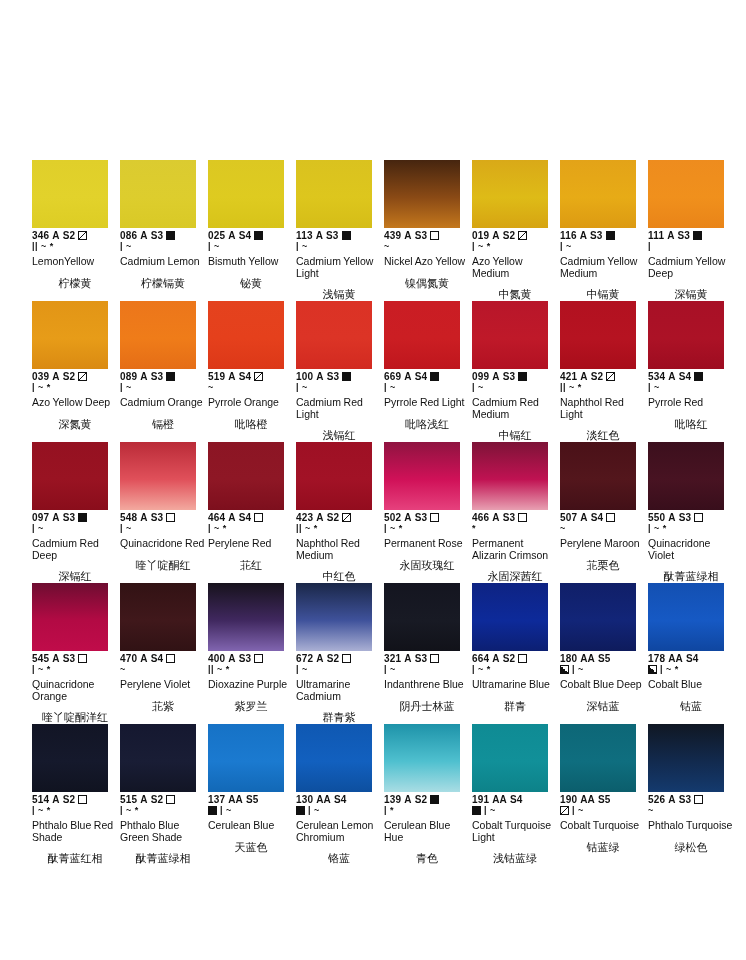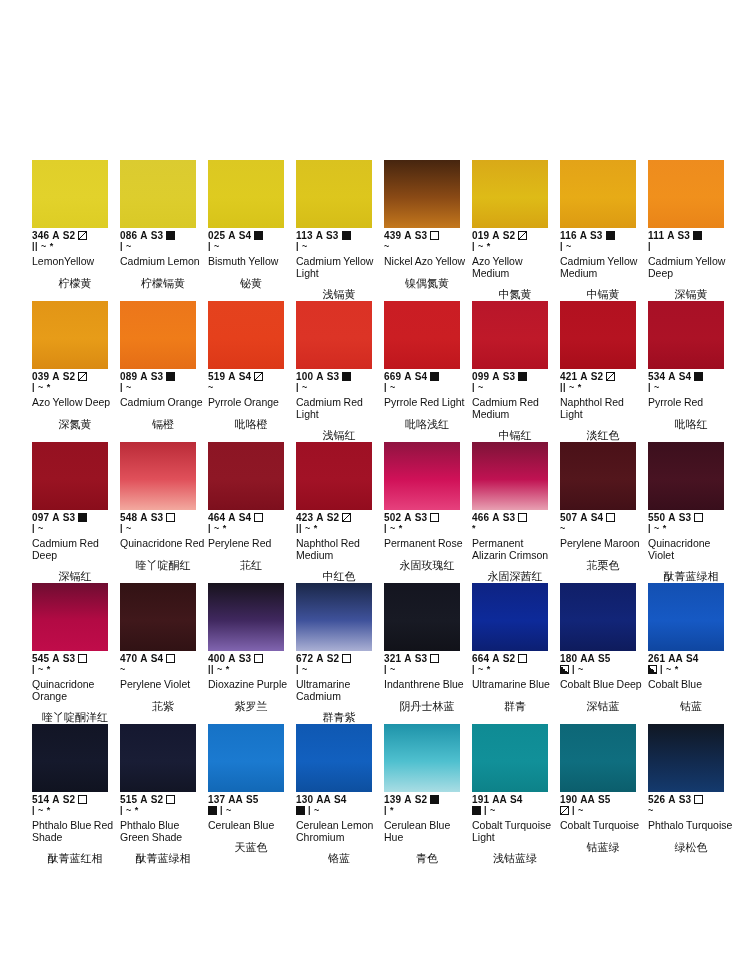--- a/index.html
+++ b/index.html
@@ -615,21 +615,21 @@
             <span>| ~</span>
           </div>
           <div class="ename">Cobalt Blue Deep</div>
         </div>
         <div class="cname">深钴蓝</div>
       </div>
       <div class="cell">
         <div class="swatch" style="background: linear-gradient(rgb(19, 80, 178) 0%, rgb(22, 89, 196) 55%, rgb(15, 70, 160) 100%);"></div>
         <div class="meta">
           <div class="code-line">
-            <span class="num">261</span>
+            <span class="num">178</span>
             <span>AA</span>
             <span>S4</span>
           </div>
           <div class="perm-line">
             <span class="op semi2 op-lead"></span>
             <span>| ~ *</span>
           </div>
           <div class="ename">Cobalt Blue</div>
         </div>
         <div class="cname">钴蓝</div>

